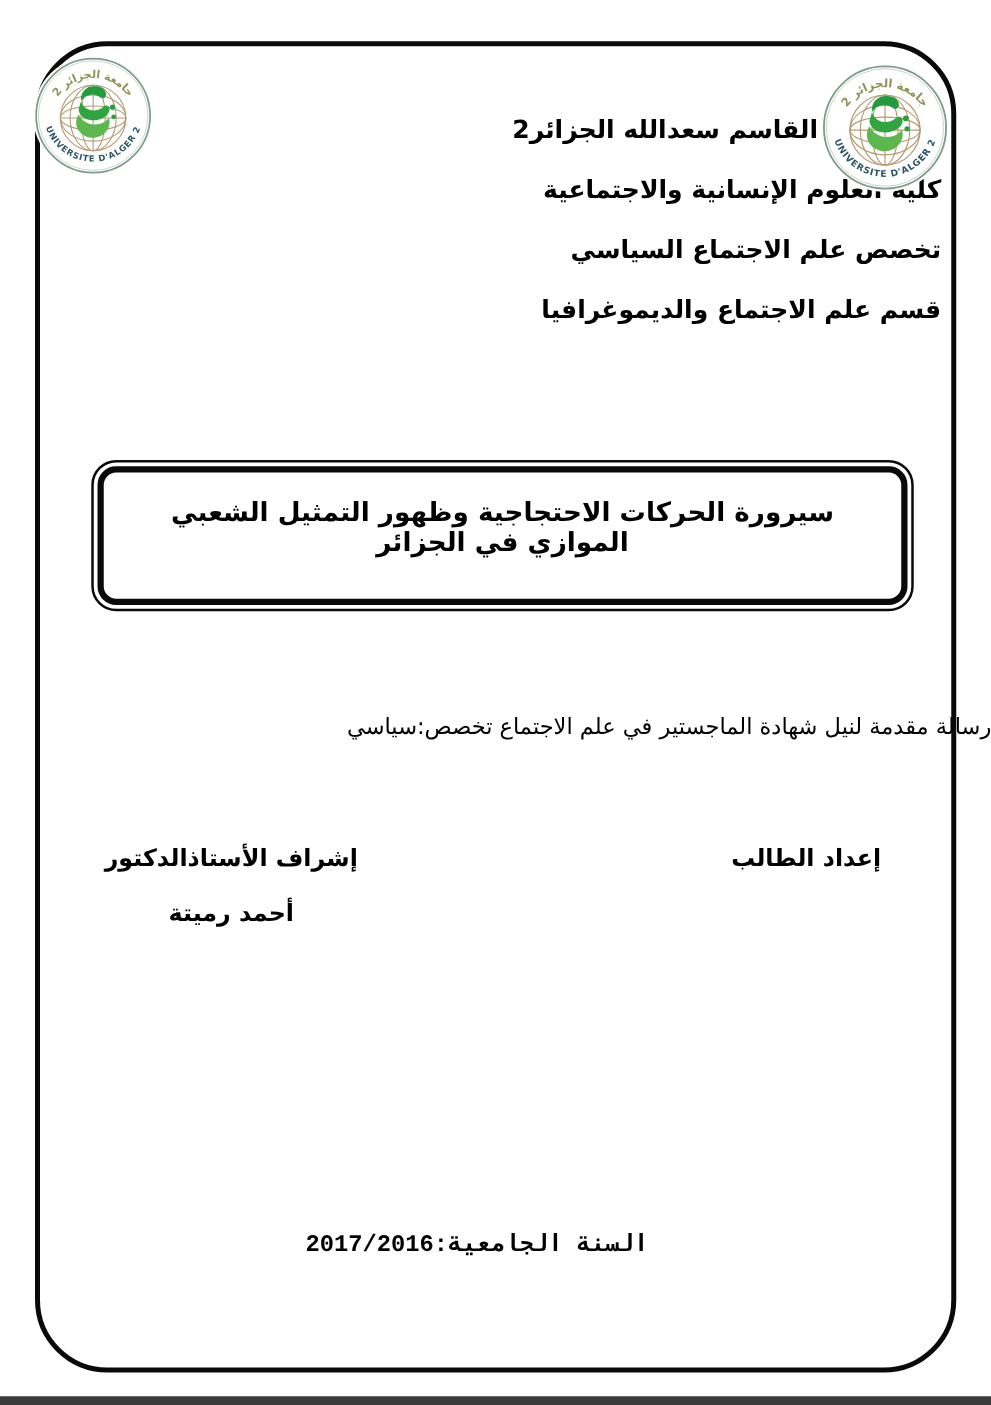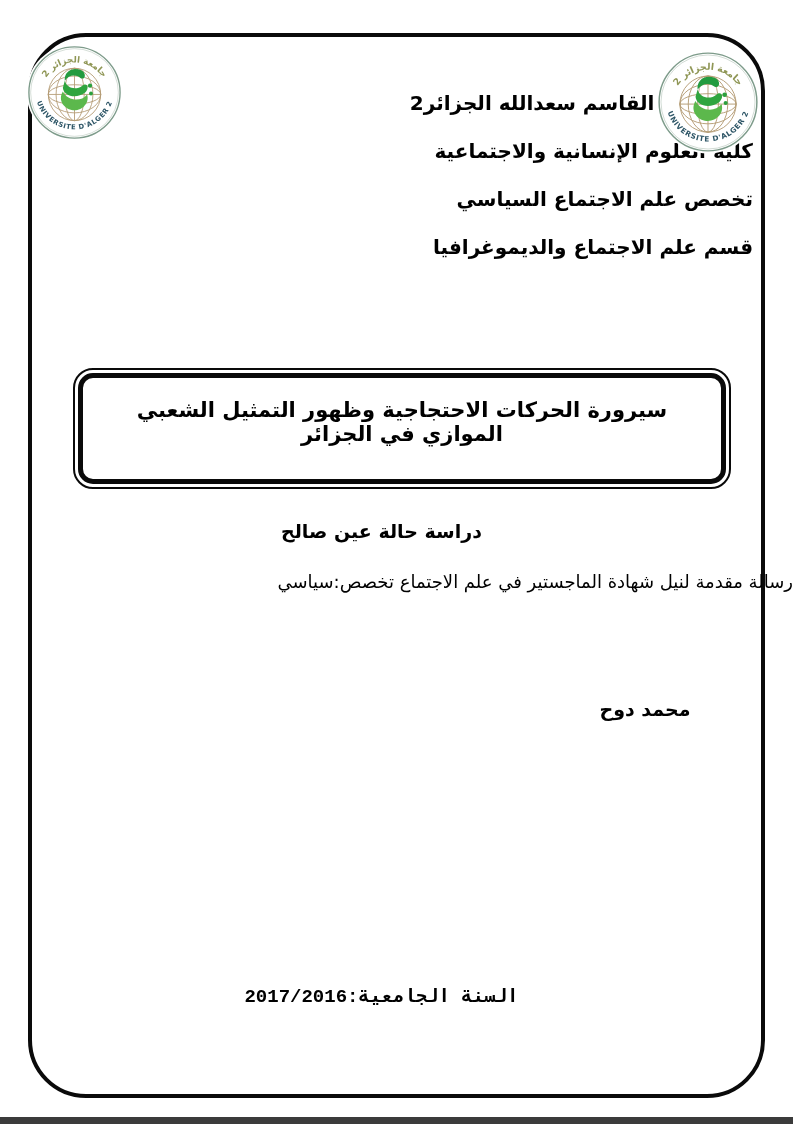--- a/index.html
+++ b/index.html
@@ -192,25 +192,28 @@
     <div class="header-line">تخصص علم الاجتماع السياسي</div>
     <div class="header-line">قسم علم الاجتماع والديموغرافيا</div>
   </div>
 
   <div class="title-box">
     <div class="title-box-inner">
       <div class="thesis-title">سيرورة الحركات الاحتجاجية وظهور التمثيل الشعبي الموازي في الجزائر</div>
     </div>
   </div>
 
-  <div class="subtitle-case">دراسة حالة عين صالح</div>
   <div class="subtitle-thesis">رسالة مقدمة لنيل شهادة الماجستير في علم الاجتماع تخصص:سياسي</div>
 
   <div class="credit-block credit-student">
-    <div class="credit-name">محمد دوح</div>
-  </div>
-
+    <div>إعداد الطالب</div>
+  </div>
+
+  <div class="credit-block credit-supervisor">
+    <div>إشراف الأستاذالدكتور</div>
+    <div class="credit-name">أحمد رميتة</div>
+  </div>
 
   <div class="footer-year">السنة الجامعية:2017/2016</div>
 
   <div class="bottom-bar"></div>
 
 </div>
 
 </body></html>

